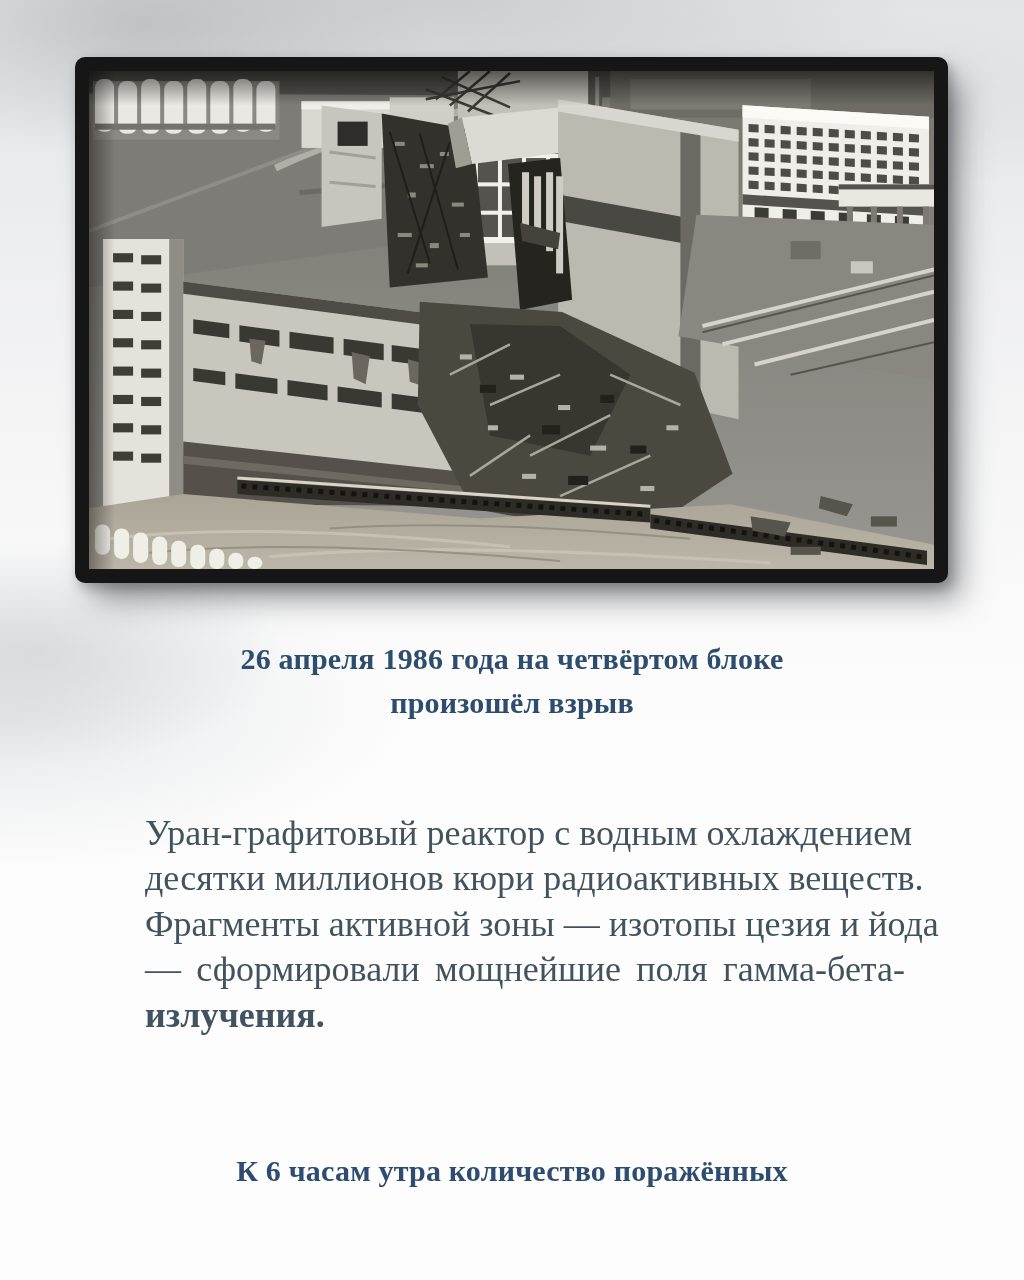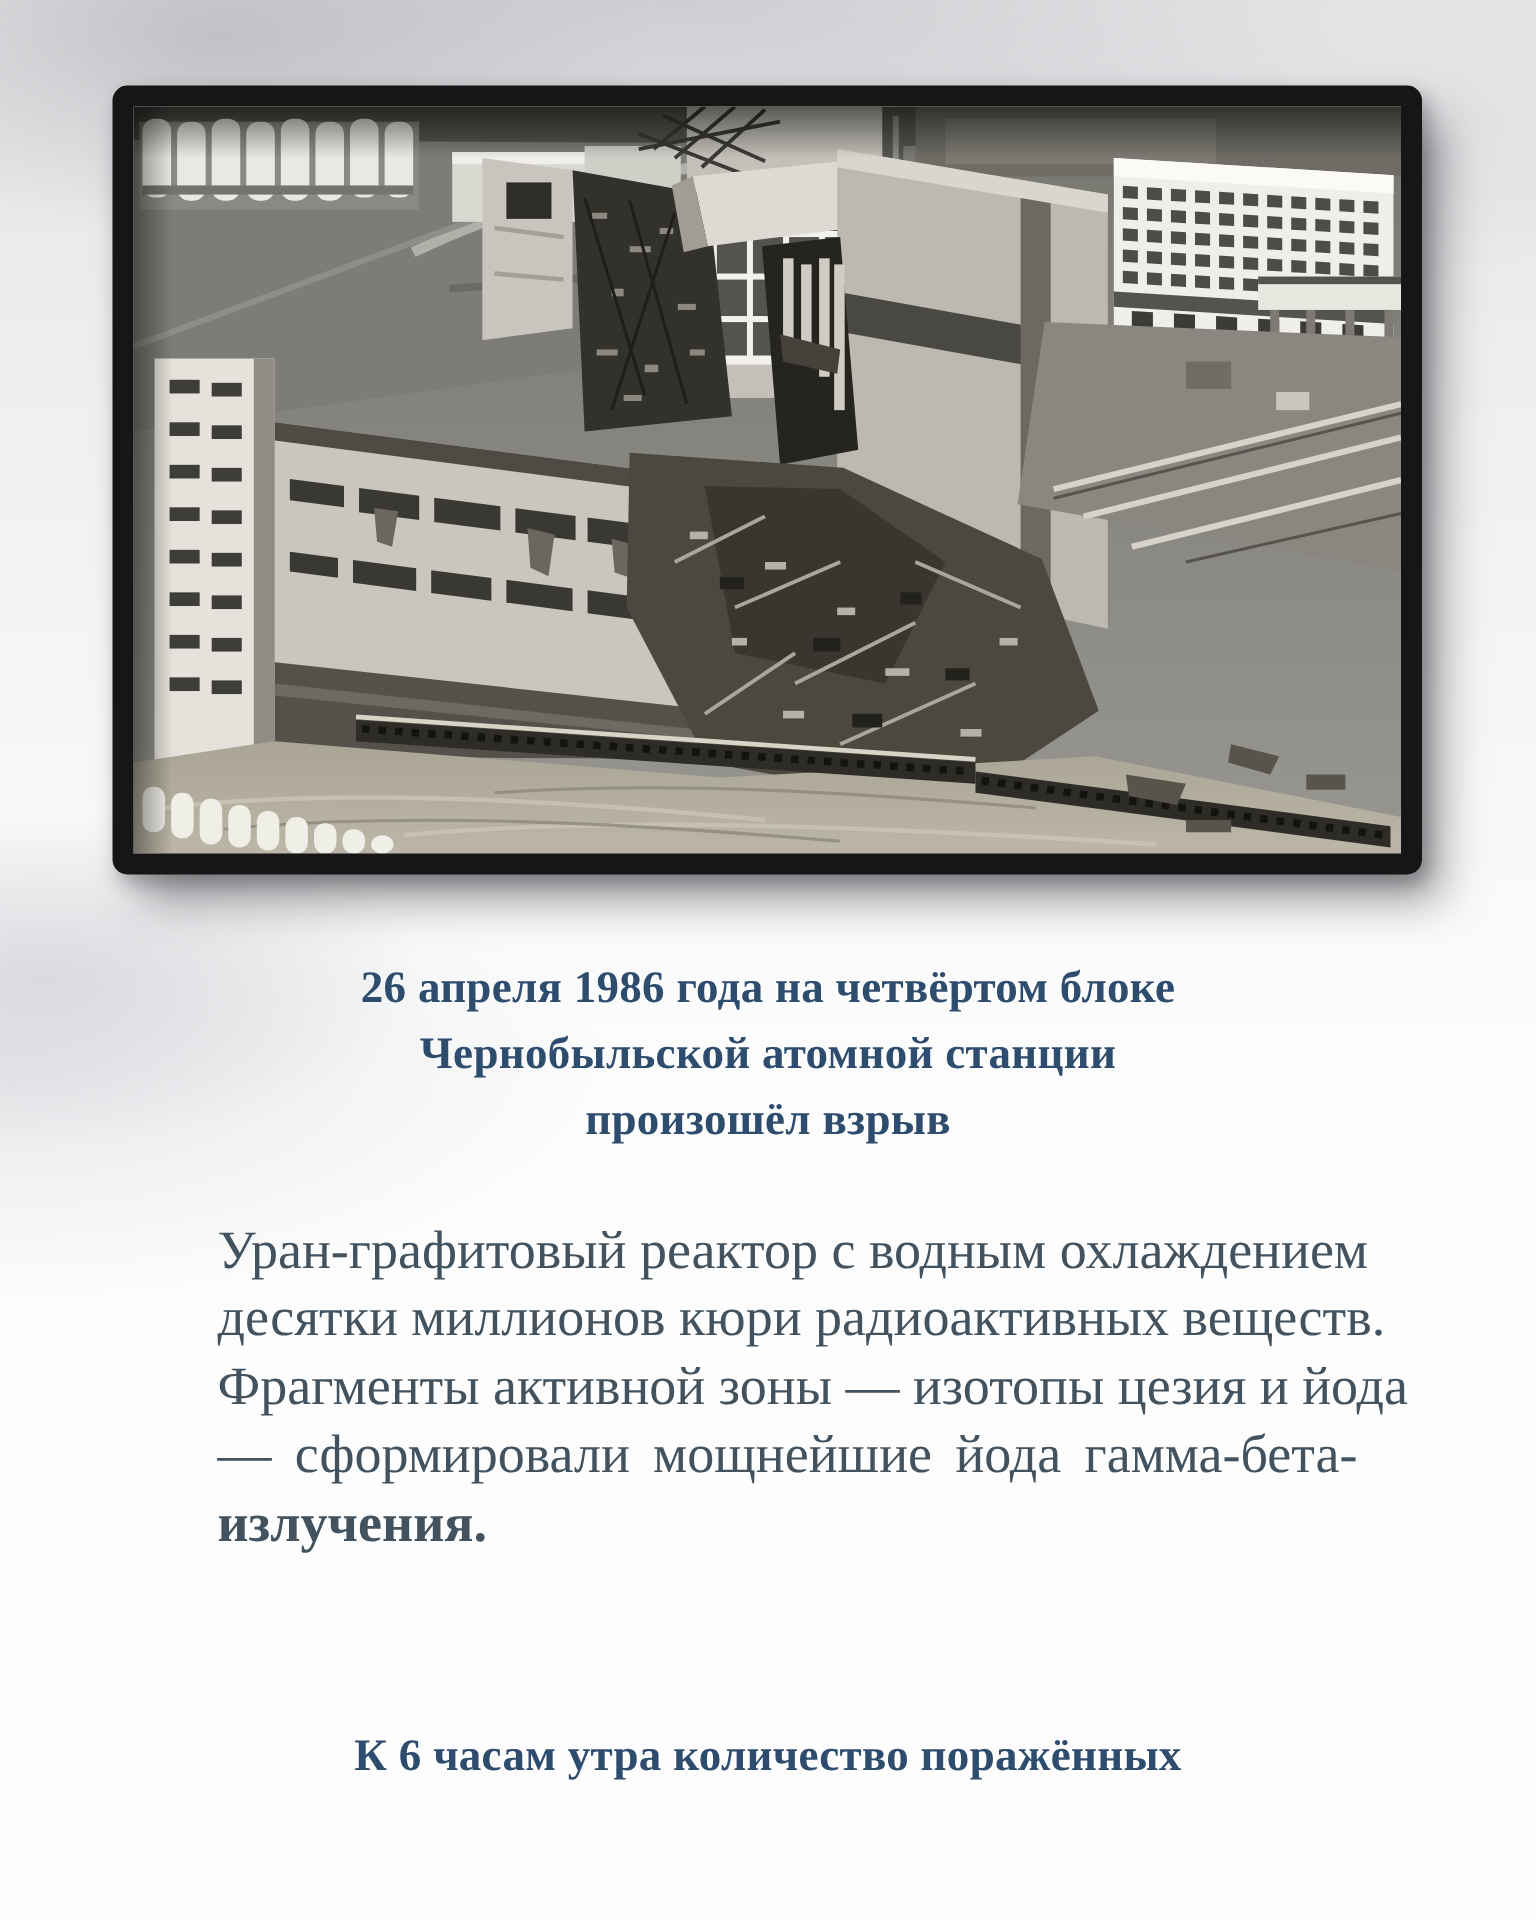--- a/index.html
+++ b/index.html
@@ -383,29 +383,28 @@
         <rect x="700" y="470" width="30" height="8"></rect>
       </g>
 
       <rect x="0" y="0" width="843" height="34" fill="url(#gvigtop)"></rect>
       <rect x="0" y="0" width="26" height="492" fill="url(#gvigleft)"></rect>
     </svg>
   </div>
 
   <div class="headline">
     <div>26 апреля 1986 года на четвёртом блоке</div>
-    <div>Чернобыльской атомной станции</div>
     <div>произошёл взрыв</div>
   </div>
 
   <div class="bodytext">
     <div class="jline">Уран-графитовый реактор с водным охлаждением</div>
     <div class="jline">десятки миллионов кюри радиоактивных веществ.</div>
     <div class="jline">Фрагменты активной зоны — изотопы цезия и йода</div>
-    <div class="jline">— сформировали мощнейшие йода гамма-бета-</div>
+    <div class="jline">— сформировали мощнейшие поля гамма-бета-</div>
     <div class="jline last">излучения.</div>
   </div>
 
   <div class="footline">
     <div>К 6 часам утра количество поражённых</div>
   </div>
 
 </div>
 
 </body></html>

